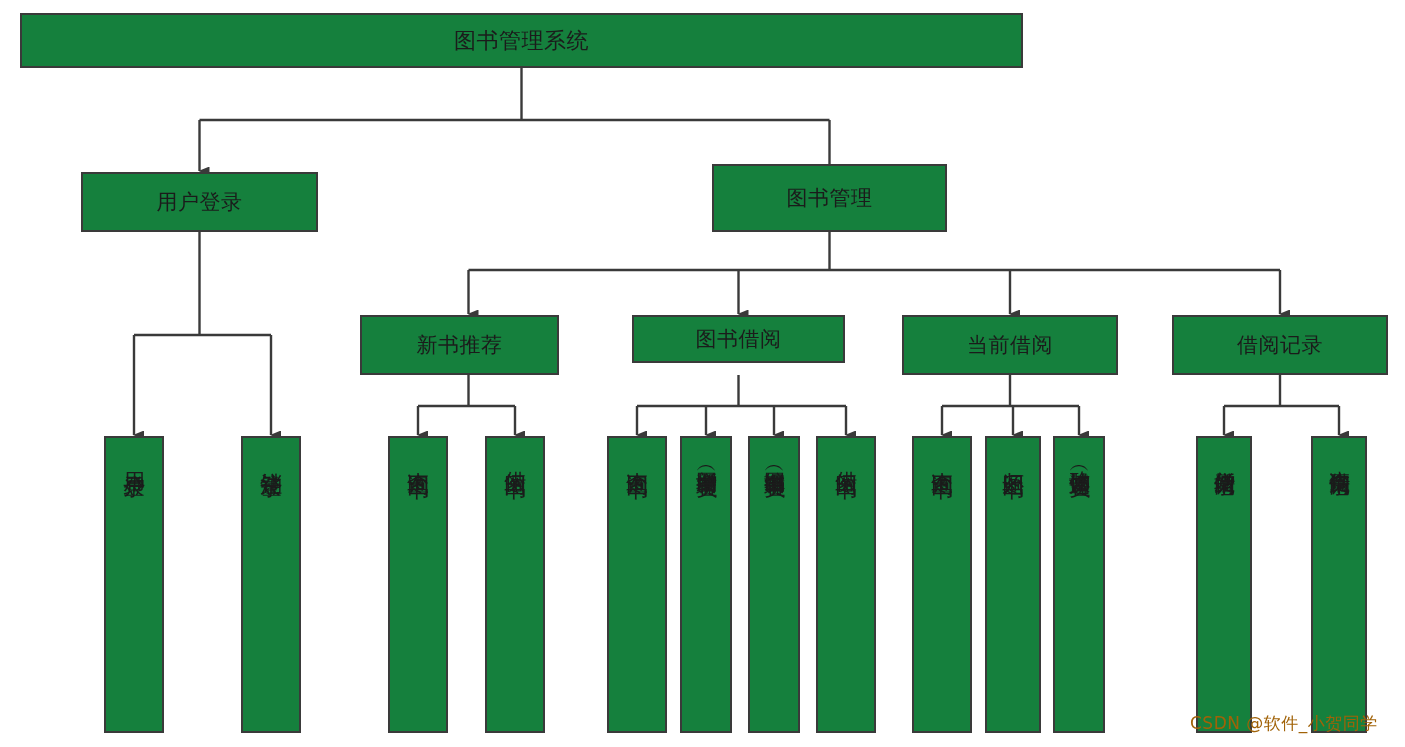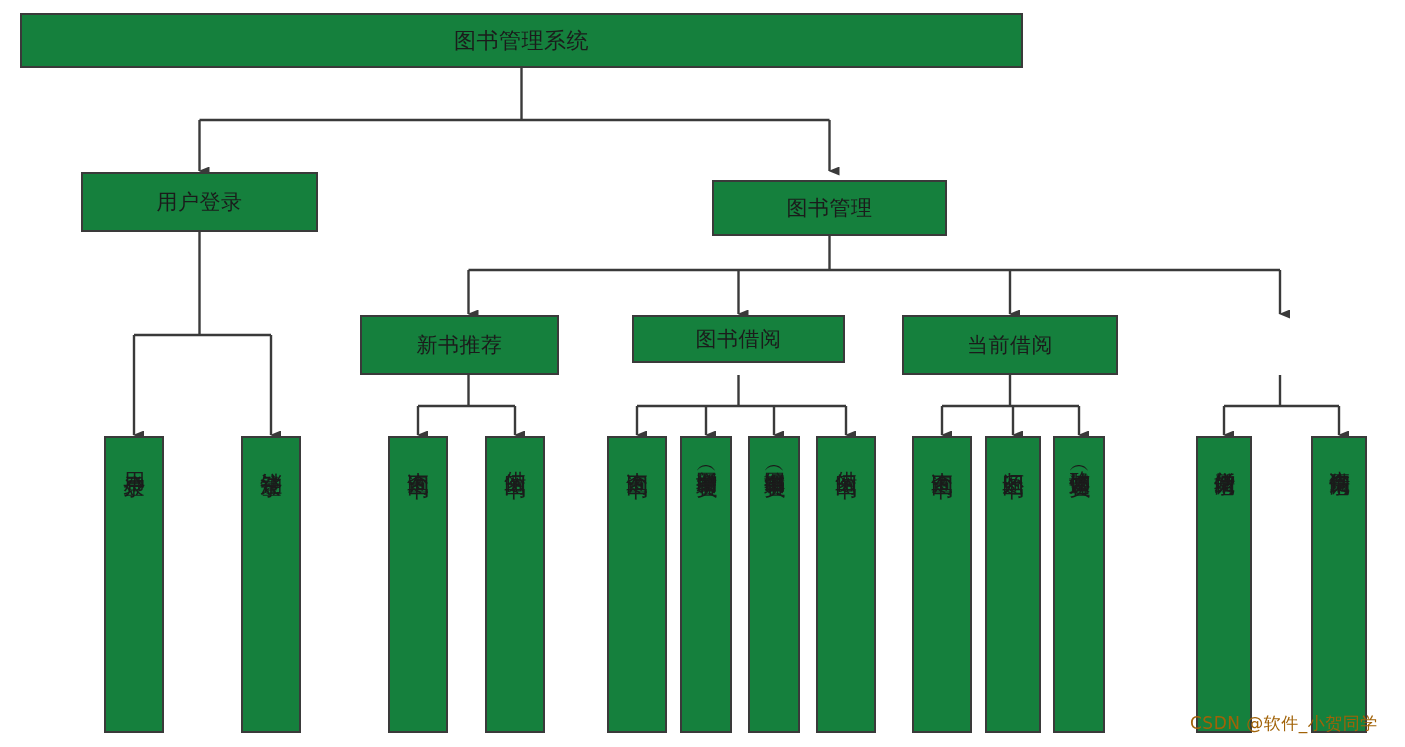--- a/index.html
+++ b/index.html
@@ -127,33 +127,36 @@
       </g>
   </svg>
 
   <div class="node root" style="left: 20px; top: 13px; width: 1003px; height: 55px;">
     <span class="label">图书管理系统</span>
   </div>
 
   <div class="node horizontal" style="left: 81px; top: 172px; width: 237px; height: 60px;">
     <span class="label">用户登录</span>
   </div>
-  <div class="node horizontal" style="left: 712px; top: 180px; width: 235px; height: 56px;">
+  <div class="node horizontal" style="left: 712px; top: 164px; width: 235px; height: 68px;">
     <span class="label">图书管理</span>
   </div>
 
   <div class="node horizontal" style="left: 360px; top: 315px; width: 199px; height: 60px;">
     <span class="label">新书推荐</span>
   </div>
   <div class="node horizontal" style="left: 632px; top: 315px; width: 213px; height: 48px;">
     <span class="label">图书借阅</span>
   </div>
   <div class="node horizontal" style="left: 902px; top: 315px; width: 216px; height: 60px;">
     <span class="label">当前借阅</span>
   </div>
+  <div class="node horizontal" style="left: 1172px; top: 315px; width: 216px; height: 60px;">
+    <span class="label">借阅记录</span>
+  </div>
 
   <div class="node vertical" style="left: 104px; top: 436px; width: 60px; height: 297px;">
     <span class="label">用户登录</span>
   </div>
   <div class="node vertical" style="left: 241px; top: 436px; width: 60px; height: 297px;">
     <span class="label">注销登录</span>
   </div>
 
   <div class="node vertical" style="left: 388px; top: 436px; width: 60px; height: 297px;">
     <span class="label">查询图书</span>

